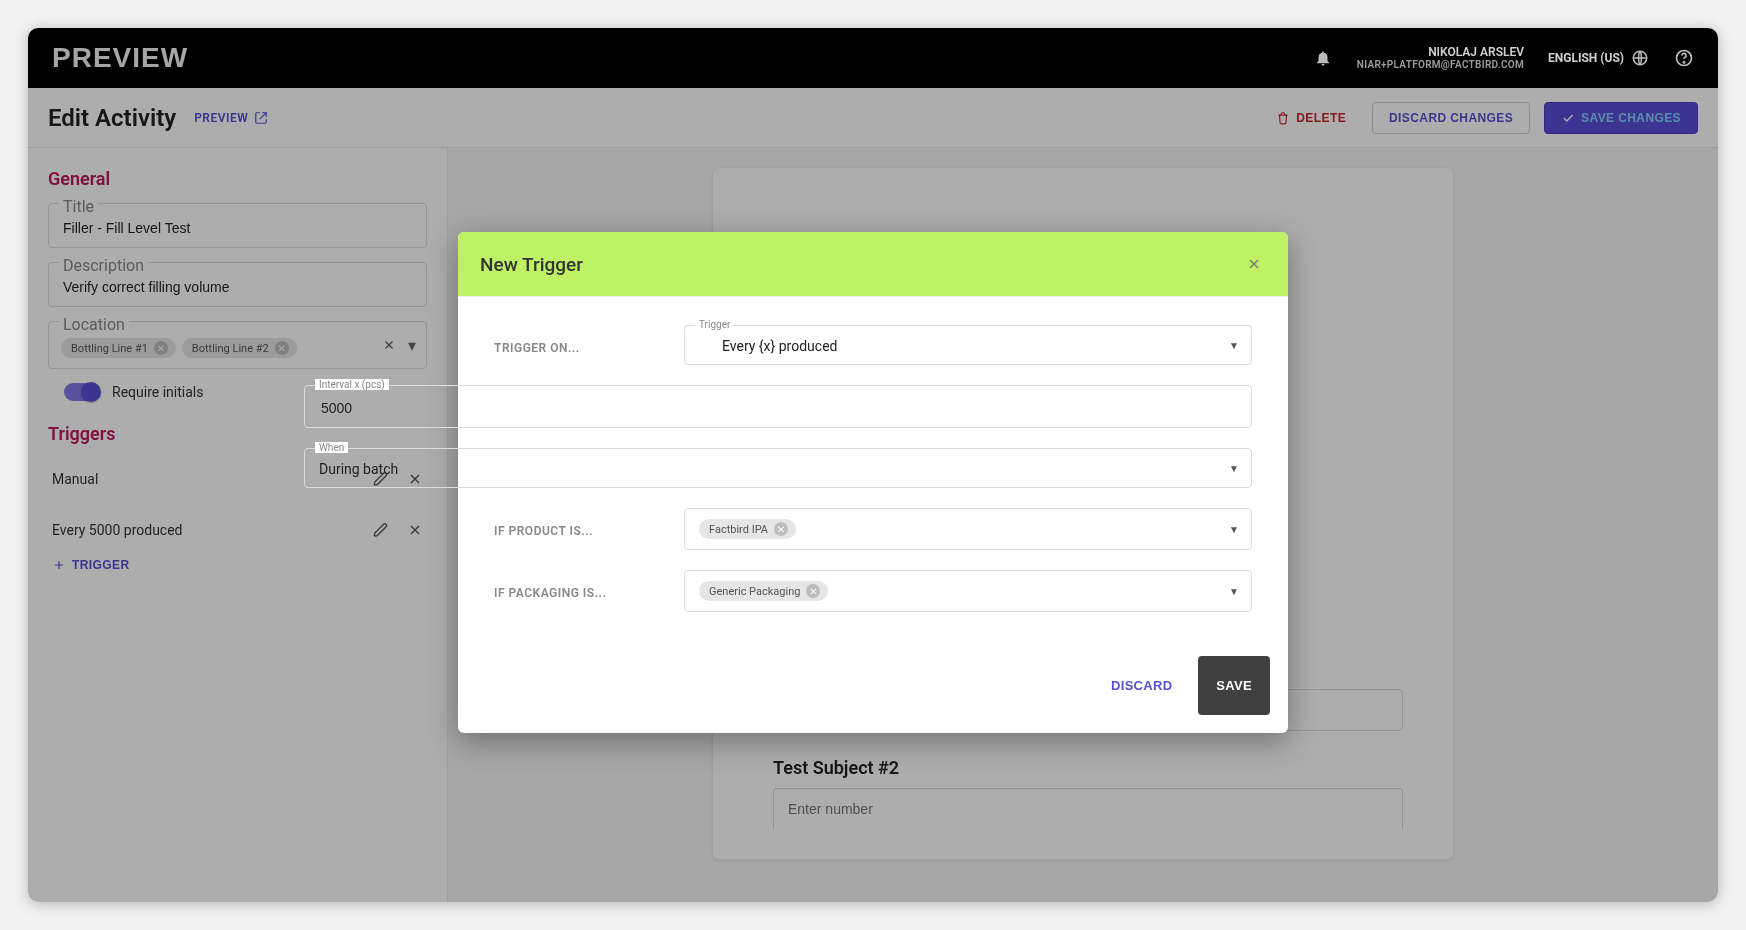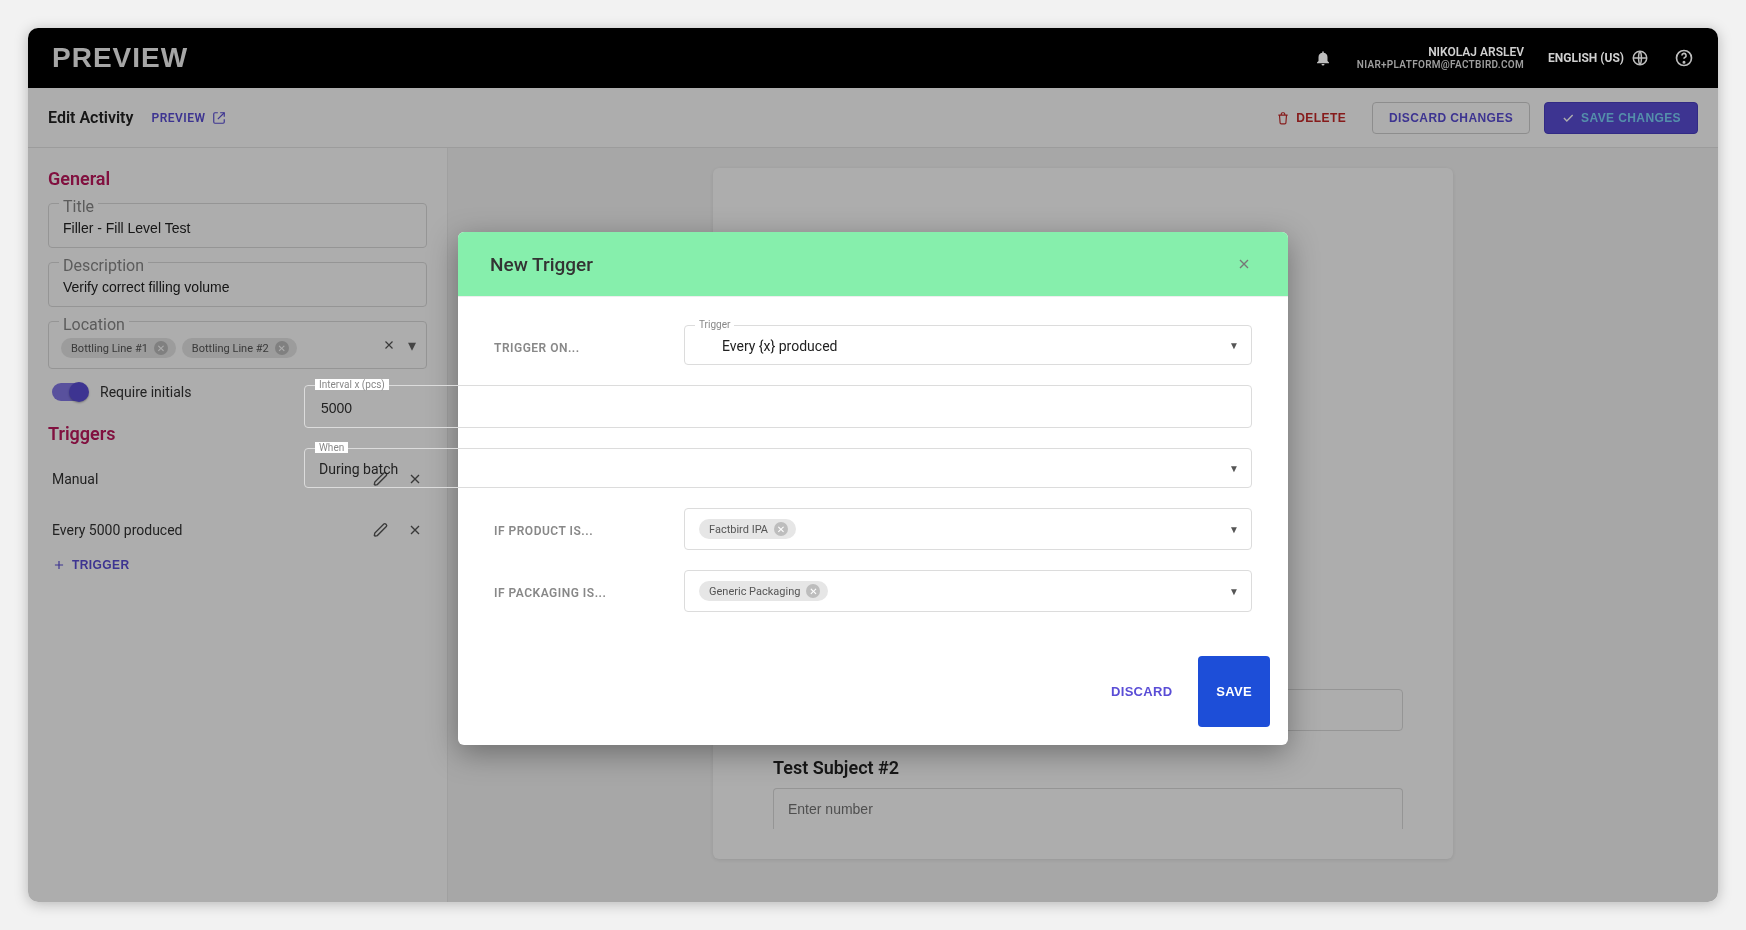--- a/index.html
+++ b/index.html
@@ -10,70 +10,70 @@
   .topbar { height:60px; background:#000; display:flex; align-items:center; padding:0 24px; color:#fff; }
   .brand { font-weight:800; letter-spacing:1px; font-size:28px; color:#a6a6a6; font-family: Arial, sans-serif; }
   .topbar-right { margin-left:auto; display:flex; align-items:center; gap:24px; color:#bdbdbd; }
   .bell-icon, .globe-icon, .help-icon { width:20px; height:20px; display:inline-flex; align-items:center; justify-content:center; }
   .user-block { text-align:right; line-height:1.1; }
   .user-name { font-size:12px; font-weight:600; color:#d0d0d0; }
   .user-email { font-size:10px; font-weight:600; color:#9e9e9e; letter-spacing:0.3px; }
   .lang { font-size:12px; font-weight:700; color:#d0d0d0; display:flex; align-items:center; gap:6px; }
   
   .subheader { height:60px; display:flex; align-items:center; padding:0 20px; border-bottom:1px solid #e6e6e6; background:#fff; }
-  .page-title { font-size:16px; font-weight:600; color:#222; }
+  .page-title { font-size:24px; font-weight:600; color:#222; }
   .preview-link { color:#5a4dd6; font-size:12px; font-weight:600; letter-spacing:0.5px; margin-left:18px; display:flex; align-items:center; gap:6px; cursor:pointer; }
   .sub-right { margin-left:auto; display:flex; align-items:center; gap:14px; }
   .btn-link-danger { background:none; border:none; color:#c62828; font-size:12px; font-weight:600; letter-spacing:0.4px; cursor:pointer; display:flex; align-items:center; gap:6px; padding:8px 12px; }
   .btn-outline { background:#fff; border:1px solid #d0d0d0; border-radius:4px; color:#5a4dd6; font-size:12px; font-weight:600; padding:8px 16px; cursor:pointer; letter-spacing:0.4px; }
   .btn-primary { background:#5a4dd6; border:1px solid #4a3ec4; color:#7dd3fc; border-radius:4px; font-size:12px; font-weight:600; padding:8px 16px; cursor:pointer; display:flex; align-items:center; gap:6px; letter-spacing:0.4px; }
   
   .body-area { position:absolute; top:120px; bottom:0; left:0; right:0; background:#fff; display:flex; }
   .left-col { width:420px; border-right:1px solid #ececec; padding:20px; overflow:auto; }
   .right-col { flex:1; background:#f7f7f7; padding:20px 0 0 0; overflow:hidden; position:relative; }
   .section-hdr { font-size:18px; font-weight:600; margin-bottom:14px; color:#be185d; }
   .field-wrap { position:relative; border:1px solid #dcdcdc; border-radius:4px; padding:12px 12px 10px 12px; margin-bottom:14px; }
   .float-label { position:absolute; top:-7px; left:10px; background:#fff; padding:0 4px; font-size:16px; color:#888; }
   .text-input { width:100%; border:none; outline:none; font-size:14px; color:#222; background:transparent; padding-top:4px; }
   .chips-row { display:flex; align-items:center; gap:6px; flex-wrap:wrap; padding-top:4px; position:relative; }
   .chip { display:inline-flex; align-items:center; gap:6px; background:#e6e6e6; border-radius:14px; padding:3px 8px 3px 10px; font-size:11px; color:#555; }
   .chip-x { width:14px; height:14px; border-radius:50%; background:#bdbdbd; color:#fff; display:inline-flex; align-items:center; justify-content:center; font-size:10px; cursor:pointer; }
   .loc-clear { position:absolute; right:30px; top:50%; transform:translateY(-50%); cursor:pointer; color:#555; }
   .loc-caret { position:absolute; right:10px; top:50%; transform:translateY(-50%); color:#666; }
-  .switch-row { display:flex; align-items:center; gap:12px; margin:10px 0 22px 4px; }
+  .switch-row { display:flex; align-items:center; gap:12px; margin:10px 0 22px 16px; }
   .switch { width:36px; height:18px; background:#8378e8; border-radius:10px; position:relative; cursor:pointer; }
   .switch .knob { width:20px; height:20px; background:#5a4dd6; border-radius:50%; position:absolute; right:-1px; top:-1px; box-shadow:0 1px 2px rgba(0,0,0,.3); }
   .switch-label { font-size:14px; color:#333; }
   .trigger-list .row { display:flex; align-items:center; padding:8px 4px;margin-top:19px; }
   .trigger-list .row .lbl { font-size:14px; color:#333; }
   .row-actions { margin-left:auto; display:flex; gap:18px; color:#555; }
   .icon-btn { cursor:pointer; }
   .add-trigger { color:#5a4dd6; font-size:12px; font-weight:600; letter-spacing:0.4px; display:inline-flex; align-items:center; gap:6px; margin-top:6px; cursor:pointer; border:none; background:none; padding:6px 4px; }
   
   .panel { margin:0 auto; width:740px; background:#fff; border-radius:6px; box-shadow:0 1px 4px rgba(0,0,0,0.1); padding:30px 60px; position:absolute; left:50%; transform:translateX(-50%); top:20px; }
   .test-block { margin-top:460px; }
   .test-title { font-weight:600; font-size:18px; margin-bottom:10px; }
   .num-input { width:630px; border:1px solid #dcdcdc; border-radius:4px; padding:12px 14px; font-size:14px; color:#666; background:#fff; }
   
   .scrim { position:absolute; top:60px; left:0; right:0; bottom:0; background:rgba(0,0,0,0.32); }
   .modal { position:absolute; width:830px; left:50%; top:204px; transform:translateX(-50%); background:#fff; border-radius:6px; box-shadow:0 8px 30px rgba(0,0,0,0.35); }
-  .modal-head { padding:20px 32px; border-bottom:1px solid #eee; display:flex; align-items:center; background:#86efac; border-radius:6px 6px 0 0; }
+  .modal-head { padding:20px 22px; border-bottom:1px solid #eee; display:flex; align-items:center; background:#bef264; border-radius:6px 6px 0 0; }
   .modal-title { font-size:19px; font-weight:500; color:#333; }
   .modal-close { margin-left:auto; cursor:pointer; color:#666; padding:4px; }
   .modal-body { padding:28px 36px 10px 36px; }
   .form-row { display:flex; align-items:flex-start; margin-bottom:20px; }
   .row-label { width:190px; font-size:12px; color:#888; font-weight:600; letter-spacing:0.5px; padding-top:16px; }
   .row-field { flex:1; }
   .mf-wrap { position:relative; border:1px solid #dcdcdc; border-radius:4px; padding:12px 36px 10px 14px; }
   .mf-wrap .float-label { font-size:10px; }
   .select-caret { position:absolute; right:12px; top:50%; transform:translateY(-50%); color:#555; font-size:10px; }
   .chip-dd { min-height:24px; display:flex; align-items:center; gap:6px; }
   .modal-footer { padding:14px 18px 18px; display:flex; justify-content:flex-end; gap:12px; }
   .btn-text-primary { background:none; border:none; color:#5a4dd6; font-size:13px; font-weight:600; padding:10px 14px; cursor:pointer; letter-spacing:0.3px; }
-  .btn-solid-primary { background:#1d4ed8; border:none; color:#fff; border-radius:4px; font-size:13px; font-weight:600; padding:28px 18px; cursor:pointer; letter-spacing:0.3px; }
+  .btn-solid-primary { background:#404040; border:none; color:#fff; border-radius:4px; font-size:13px; font-weight:600; padding:22px 18px; cursor:pointer; letter-spacing:0.3px; }
   svg { display:block; }
 </style>
 </head>
 <body>
 
 <div class="stage">
   <div class="app-window">
 
     <div class="topbar">
       <div class="brand">PREVIEW</div>

